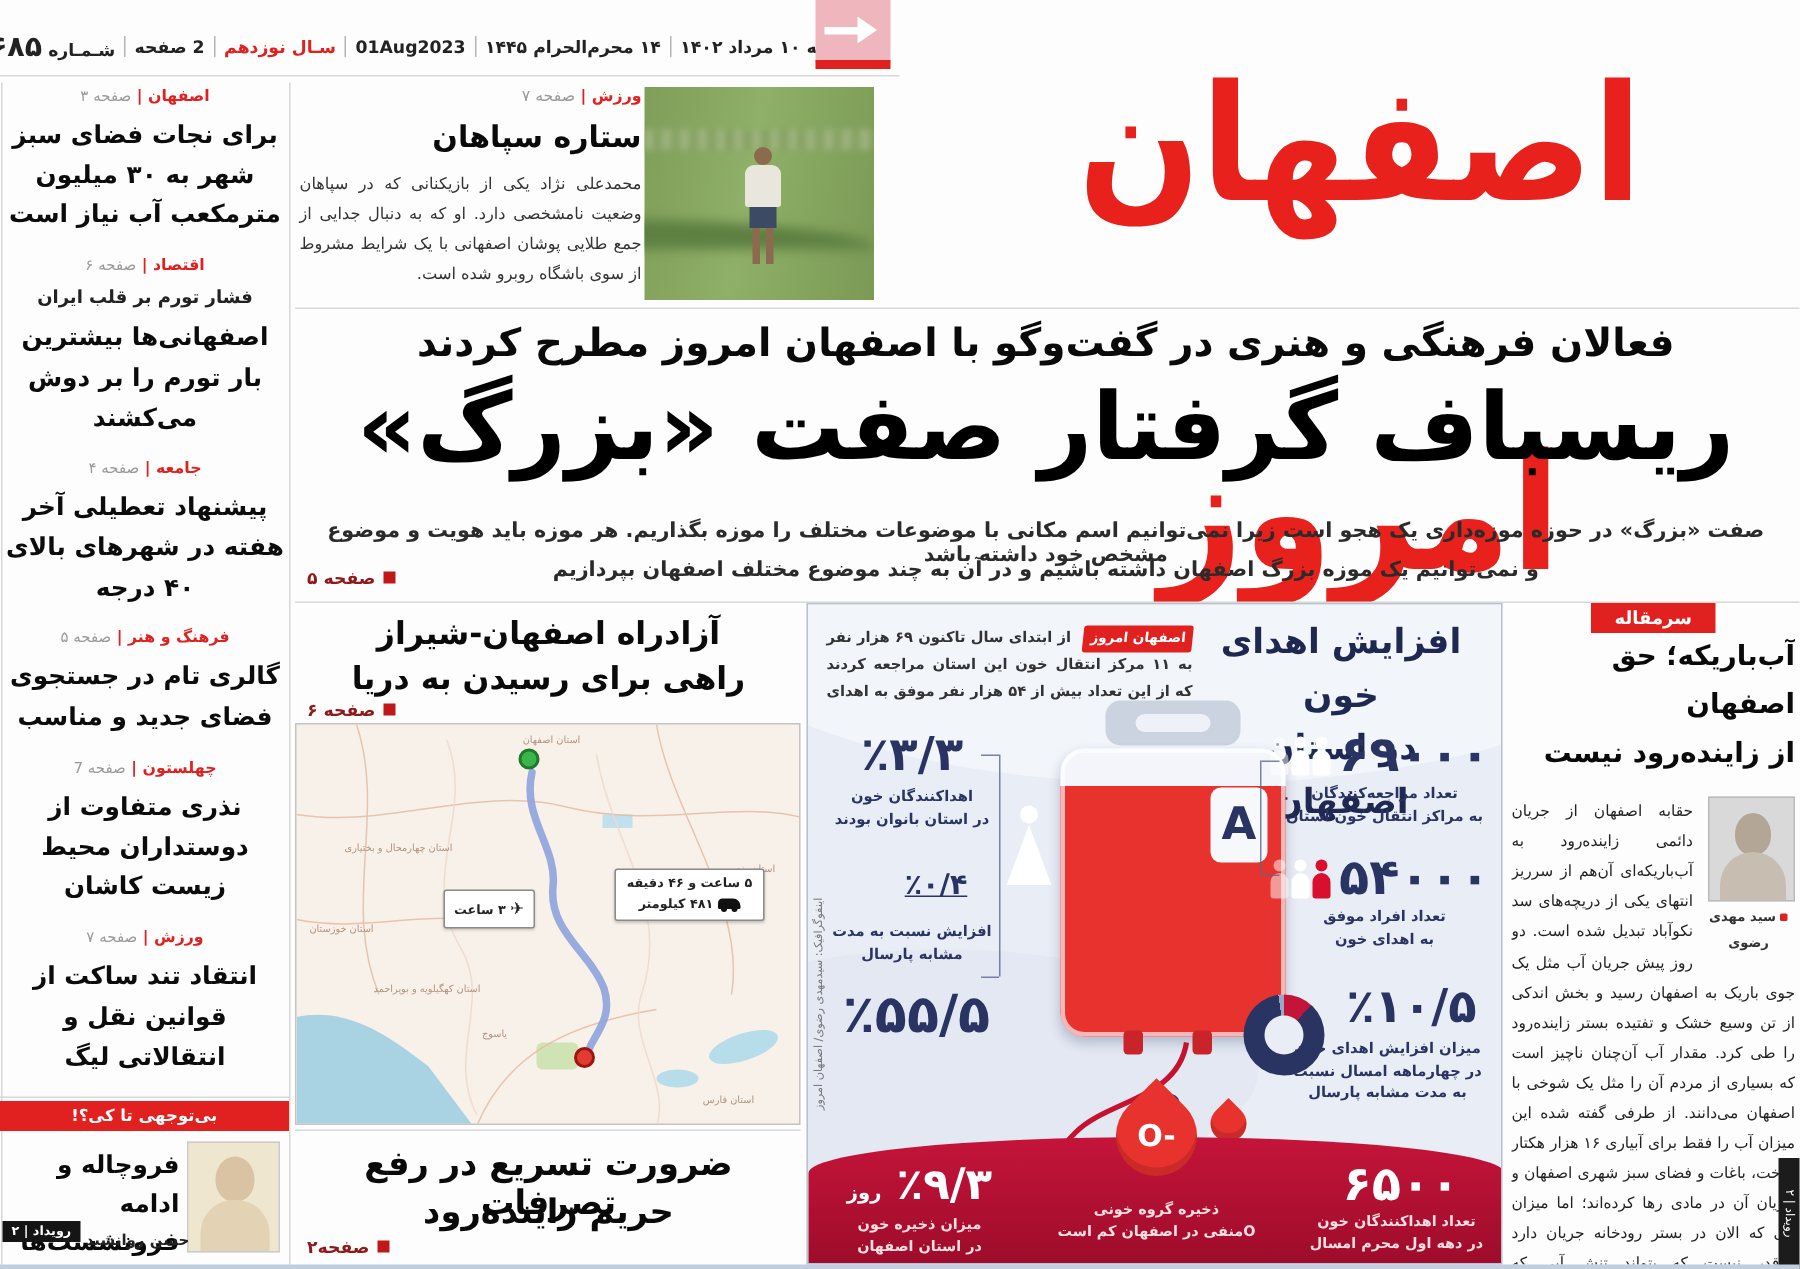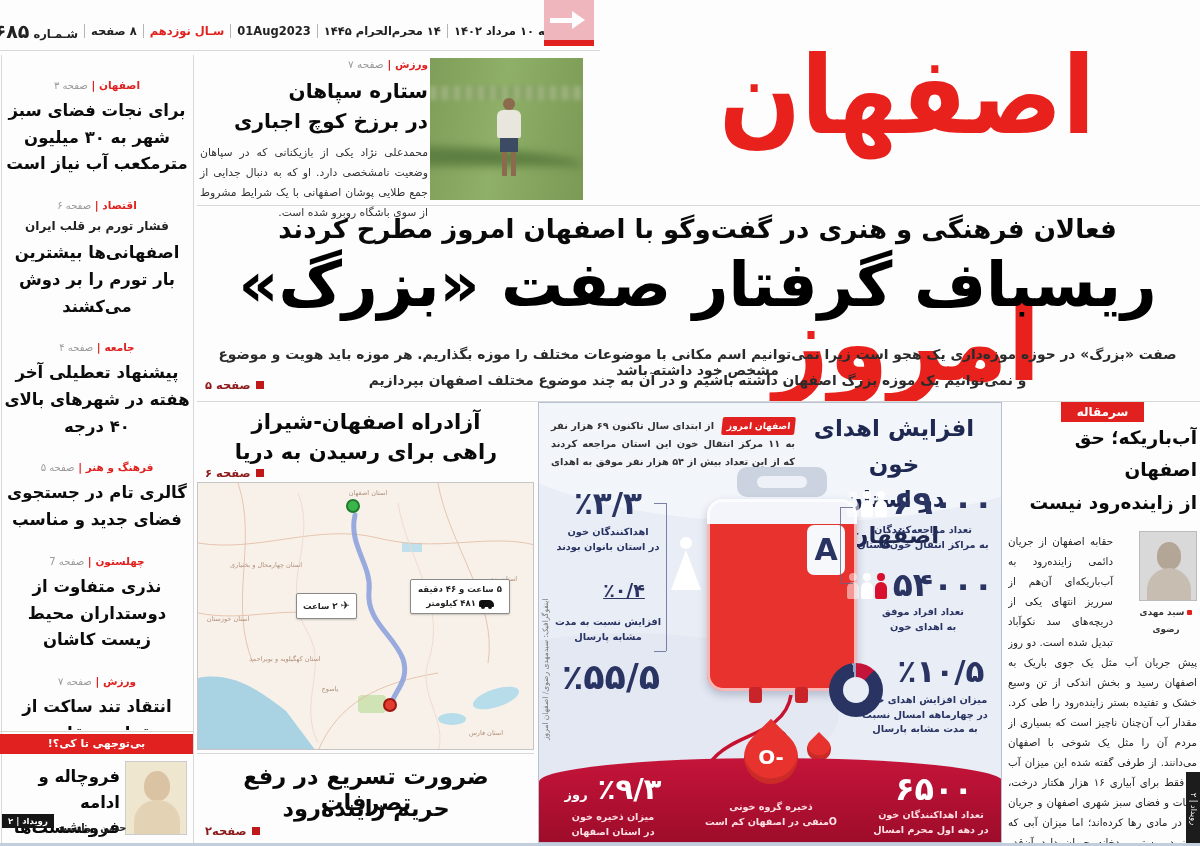--- a/index.html
+++ b/index.html
@@ -30,21 +30,21 @@
     border-top:9px solid transparent; border-bottom:9px solid transparent; border-left:13px solid #fff; }
   .brandbox .underbar { position:absolute; left:0; top:40px; width:50px; height:6px; background:#e0211f; }
 
   
   .masthead { position:absolute; left:618px; top:-14px; width:578px; height:215px;
     color:#e8211d; font-weight:bold; font-size:96px; line-height:220px; text-align:center;
     transform: scaleY(1.12); letter-spacing:-3px; }
 
   
   .leftcol { position:absolute; left:4px; top:58px; width:186px; height:672px; overflow:hidden; text-align:center; }
-  .brief { margin-bottom:14px;margin-top:21px; }
+  .brief { margin-bottom:14px; }
   .brief .sec { font-size:10.5px; font-weight:bold; color:#e0211f; }
   .brief .sec .pg { color:#9a9a9a; font-weight:normal; font-size:10px; }
   .brief .kick { font-size:12px; font-weight:bold; color:#222; margin-top:8px; }
   .brief h3 { font-size:16.5px; line-height:1.62; color:#0c0c0c; margin-top:7px; font-weight:bold; }
 
   
   .sports-text { position:absolute; left:200px; top:58px; width:228px; text-align:right; }
   .sports-text .sec { font-size:10.5px; font-weight:bold; color:#e0211f; }
   .sports-text .sec .pg { color:#9a9a9a; font-weight:normal; }
   .sports-text h2 { font-size:20px; line-height:1.5; margin-top:6px; color:#0a0a0a; }
@@ -153,21 +153,21 @@
     box-shadow:inset -4px -4px 0 rgba(0,0,0,.12); }
   .drop > span { display:block; transform:rotate(-45deg); text-align:center; color:#fff; font-weight:bold; direction:ltr; }
   .heart-glyph { position:absolute; font-size:30px; color:#2a3463; transform:rotate(-8deg); }
 
   
   .edit { position:absolute; left:1008px; top:402px; width:189px; height:441px; overflow:hidden; }
   .ed-tag { width:max-content; margin:0 auto; background:#e0211f; color:#fff; font-size:12px;
     font-weight:bold; padding:3px 16px; }
   .ed-head { text-align:right; font-size:18.5px; font-weight:bold; line-height:1.75; color:#0a0a0a; }
   .ed-body { margin-top:12px; font-size:10.3px; line-height:1.95; text-align:justify; color:#222; }
-  .ed-photo-wrap { float:right; width:62px; margin-left:22px; margin-bottom:2px; text-align:center; }
+  .ed-photo-wrap { float:right; width:62px; margin-left:6px; margin-bottom:2px; text-align:center; }
   .portrait { position:relative; width:58px; height:70px; background:#d9d9d9; overflow:hidden; border:1px solid #bbb; }
   .portrait::before { content:""; position:absolute; left:17px; top:10px; width:24px; height:28px;
     border-radius:50% 50% 45% 45%; background:#b4a austin; background:#b3a697; }
   .portrait::after { content:""; position:absolute; left:7px; top:36px; width:44px; height:34px;
     border-radius:22px 22px 0 0; background:#c7bdb0; }
   .ed-author { font-size:8.8px; font-weight:bold; color:#333; margin-top:3px; }
   .ed-author::before { content:""; display:inline-block; width:5px; height:5px; background:#e0211f; margin-left:3px; border-radius:1px; }
 
   
   .sub-redbar { position:absolute; left:0; top:734px; width:193px; height:20px; background:#e0211f;
@@ -191,21 +191,21 @@
   .bottom-strip { position:absolute; left:0; top:843px; width:1200px; height:3px; background:#c2cddd; }
 </style>
 </head>
 <body>
 
 <div class="topbar">
   <span>سه‌شنبه ۱۰ مرداد ۱۴۰۲</span>
   <span>۱۴ محرم‌الحرام ۱۴۴۵</span>
   <span style="direction:ltr;">01Aug2023</span>
   <span class="tb-red">سـال نوزدهم</span>
-  <span>۸ صفحه</span>
+  <span>2 صفحه</span>
   <span><span>شـمـاره</span> <span class="tb-issue-num">۴۶۸۵</span></span>
 
 </div>
 <div class="brandbox">
   <span class="arrow-bar"></span>
   <span class="arrow-head"></span>
   <span class="underbar"></span>
 </div>
 <div class="hline" style="left:0; top:50px; width:600px;"></div>
 
@@ -236,21 +236,21 @@
     <h3>نذری متفاوت از دوستداران محیط زیست کاشان</h3>
   </div>
   <div class="brief">
     <div class="sec"><span>ورزش</span> | <span class="pg">صفحه ۷</span></div>
     <h3>انتقاد تند ساکت از قوانین نقل و انتقالاتی لیگ</h3>
   </div>
 </div>
 
 <div class="sports-text">
   <div class="sec"><span>ورزش</span> | <span class="pg">صفحه ۷</span></div>
-  <h2><span>ستاره سپاهان</span><br><span>در برزخ کوچ اجباری</span></h2>
+  <h2><span>ستاره سپاهان</span><br></h2>
   <p>محمدعلی نژاد یکی از بازیکنانی که در سپاهان وضعیت نامشخصی دارد. او که به دنبال جدایی از جمع طلایی پوشان اصفهانی با یک شرایط مشروط از سوی باشگاه روبرو شده است.</p>
 </div>
 <div class="sports-photo">
   <div class="fence"></div>
   <div class="band"></div>
   <div class="player">
     <div class="head"></div>
     <div class="shirt"></div>
     <div class="shorts"></div>
     <div class="legs"></div>

